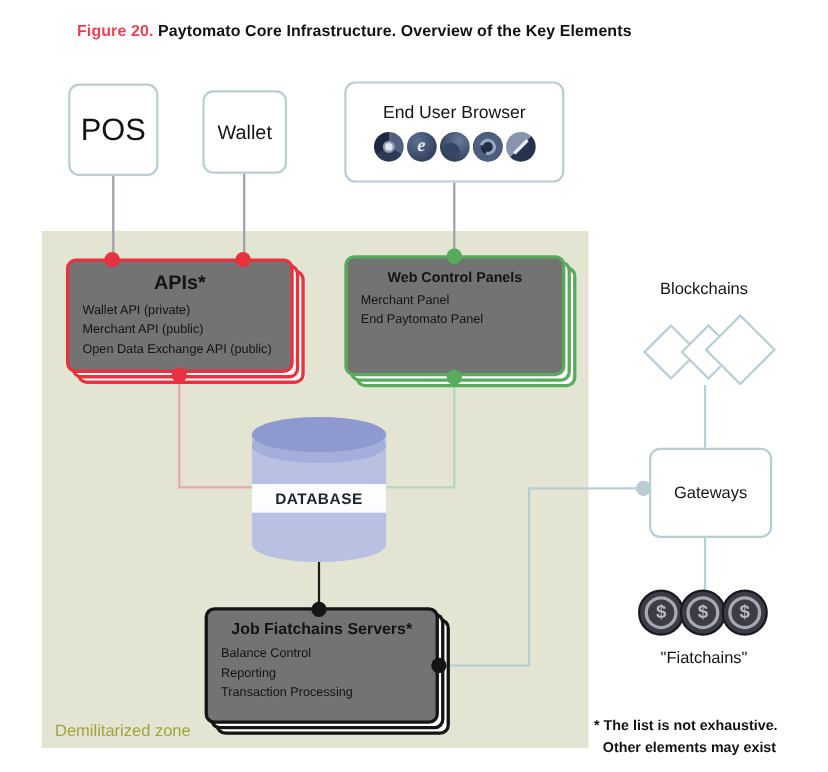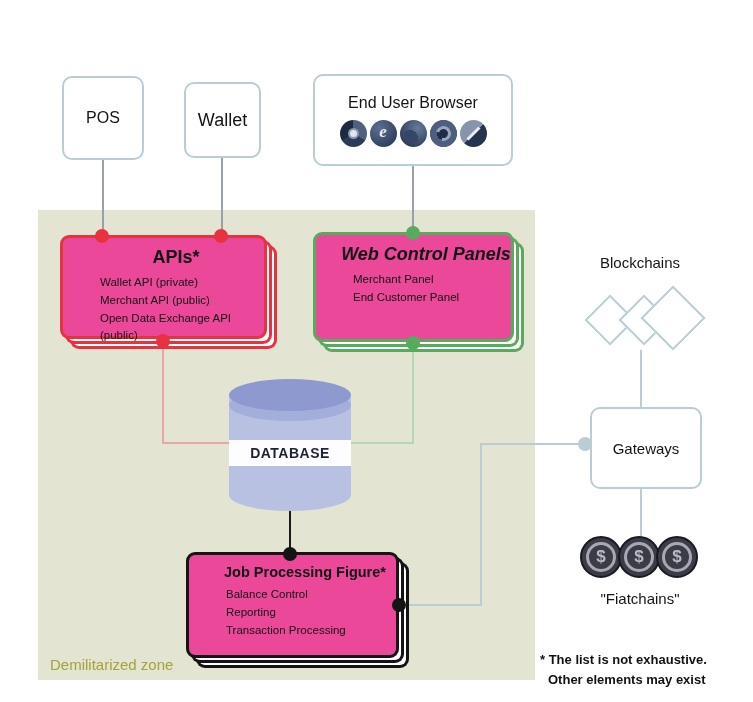--- a/index.html
+++ b/index.html
@@ -6,21 +6,21 @@
   body { font-family:"Liberation Sans", sans-serif; background:#fff; }
   .canvas { position:relative; width:753px; height:702px; background:#fff; overflow:hidden; }
   .abs { position:absolute; }
 
   .fig-title { left:70px; top:21px; font-size:14.5px; font-weight:bold; color:#121212; letter-spacing:.1px; }
   .fig-title .fig-num { color:#ef4155; }
 
   
   .node { position:absolute; border:2px solid #b9cdd4; border-radius:10px; background:#fff;
           display:flex; flex-direction:column; align-items:center; justify-content:center; color:#141414; }
-  .node-label-lg { font-size:16px; }
+  .node-label-lg { font-size:28px; }
   .node-label-md { font-size:18px; }
   .node-label-sm { font-size:16px; }
 
   .browser-icons { display:flex; gap:3px; margin-top:8px; }
   .bicon { position:relative; width:27px; height:27px; border-radius:50%; display:inline-flex;
            align-items:center; justify-content:center; overflow:hidden; }
   .ic-chrome { background: conic-gradient(#50607e 0 120deg, #2c3a55 120deg 240deg, #1c2940 240deg 360deg); }
   .ic-chrome::after { content:""; position:absolute; inset:8px; border-radius:50%; background:#dfe5ee; border:2px solid #8b97ad; }
   .ic-ie { background: radial-gradient(circle at 35% 30%, #5d6f91, #22304b); }
   .ic-ie::after { content:"e"; color:#e6eaf2; font:italic bold 17px "Liberation Serif", serif; margin-top:-2px; }
@@ -30,29 +30,29 @@
   .ic-safari { background: conic-gradient(from 45deg, #25334e 0 50%, #8794ab 50% 100%); }
   .ic-safari::after { content:""; position:absolute; left:12px; top:5px; width:3px; height:17px; background:#e9edf3; transform:rotate(45deg); }
   .ic-opera { background: radial-gradient(circle, #1f2d47 34%, #4d5e80 35% 68%, #25334e 69%); }
   .ic-opera::after { content:""; position:absolute; inset:6px; border-radius:50%; border:3px solid #9aa6bc; border-left-color:transparent; transform:rotate(-30deg); }
 
   
   .dmz { left:38px; top:210px; width:497px; height:470px; background:#e4e4d2; }
   .dmz-label { left:50px; top:656px; font-size:15px; color:#a3a33c; }
 
   
-  .stack { position:absolute; background:#ec4899; border-radius:9px; color:#131313;padding-left:25px; }
+  .stack { position:absolute; background:#737373; border-radius:9px; color:#131313; }
   .stack-red   { border:3px solid #e8323f;
                  box-shadow: 5px 5px 0 -3px #fff, 5px 5px 0 0 #e8323f, 10px 10px 0 -3px #fff, 10px 10px 0 0 #e8323f; }
   .stack-green { border:3px solid #58ab5c;
                  box-shadow: 5px 5px 0 -3px #fff, 5px 5px 0 0 #58ab5c, 10px 10px 0 -3px #fff, 10px 10px 0 0 #58ab5c; }
   .stack-black { border:3px solid #141414;
                  box-shadow: 5px 5px 0 -3px #fff, 5px 5px 0 0 #141414, 10px 10px 0 -3px #fff, 10px 10px 0 0 #141414; }
   .box-title { text-align:center; font-weight:bold; margin-top:9px; }
-  .t-lg { font-size:18px; } .t-md { font-size:18px;font-style:italic; } .t-sm { font-size:14.5px; }
+  .t-lg { font-size:18px; } .t-md { font-size:13px; } .t-sm { font-size:14.5px; }
   .box-items { padding:6px 8px 0 12px; font-size:11.5px; line-height:1.55; }
 
   
   .vline { position:absolute; width:2px; }
   .hline { position:absolute; height:2px; }
   .dot { position:absolute; width:14px; height:14px; border-radius:50%; }
 
   
   .side-label { position:absolute; text-align:center; font-size:15px; color:#141414; }
   .diamond { position:absolute; border:2px solid #b9cdd4; background:#fff; transform:rotate(45deg); }
@@ -64,20 +64,24 @@
                 color:#b9b9c4; font-weight:bold; font-size:17px; }
 
   .footnote { left:540px; top:650px; font-size:13px; font-weight:bold; color:#121212; line-height:1.5; }
   .footnote .fn2 { padding-left:8px; }
 </style>
 </head>
 <body>
 
 <div class="canvas">
 
+  <div class="abs fig-title">
+    <span class="fig-num">Figure 20.</span>
+    <span>Paytomato Core Infrastructure. Overview of the Key Elements</span>
+  </div>
 
   <div class="abs dmz"></div>
   <div class="abs dmz-label">Demilitarized zone</div>
 
   <div class="vline" style="left:102px; top:160px; height:72px; background:#9aa0a8;"></div>
   <div class="vline" style="left:221px; top:158px; height:74px; background:#9aa0a8;"></div>
   <div class="vline" style="left:412px; top:166px; height:64px; background:#9aa0a8;"></div>
 
   <div class="vline" style="left:162px; top:341px; height:103px; background:#e7a6aa;"></div>
   <div class="hline" style="left:162px; top:442px; width:67px; background:#e7a6aa;"></div>
@@ -119,34 +123,34 @@
       <div>Wallet API (private)</div>
       <div>Merchant API (public)</div>
       <div>Open Data Exchange API (public)</div>
     </div>
   </div>
 
   <div class="stack stack-green" style="left:313px; top:232px; width:201px; height:110px;">
     <div class="box-title t-md">Web Control Panels</div>
     <div class="box-items">
       <div>Merchant Panel</div>
-      <div>End Customer Panel</div>
+      <div>End Paytomato Panel</div>
     </div>
   </div>
 
   <svg class="abs" style="left:225px; top:376px;" width="130" height="140" viewBox="0 0 130 140">
     <path d="M4 19 v100 a61 16 0 0 0 122 0 v-100 z" fill="#b9c1e2"></path>
     <ellipse cx="65" cy="29" rx="61" ry="16" fill="#a3aeda"></ellipse>
     <ellipse cx="65" cy="19" rx="61" ry="16" fill="#8e99cf"></ellipse>
     <rect x="4" y="64" width="122" height="26" fill="#fdfdff"></rect>
     <text x="65" y="82" text-anchor="middle" font-family="Liberation Sans, sans-serif" font-size="14" font-weight="bold" fill="#1a2233" letter-spacing="0.5">DATABASE</text>
   </svg>
 
   <div class="stack stack-black" style="left:186px; top:552px; width:213px; height:106px;">
-    <div class="box-title t-sm">Job Processing Figure*</div>
+    <div class="box-title t-sm">Job Fiatchains Servers*</div>
     <div class="box-items">
       <div>Balance Control</div>
       <div>Reporting</div>
       <div>Transaction Processing</div>
     </div>
   </div>
 
   <div class="side-label" style="left:585px; top:254px; width:110px;">Blockchains</div>
   <div class="diamond" style="left:592px; top:302px; width:36px; height:36px;"></div>
   <div class="diamond" style="left:626px; top:302px; width:36px; height:36px;"></div>

